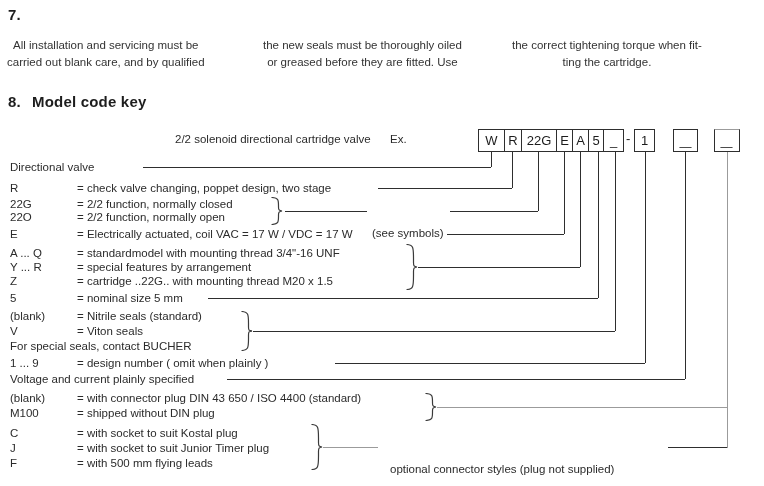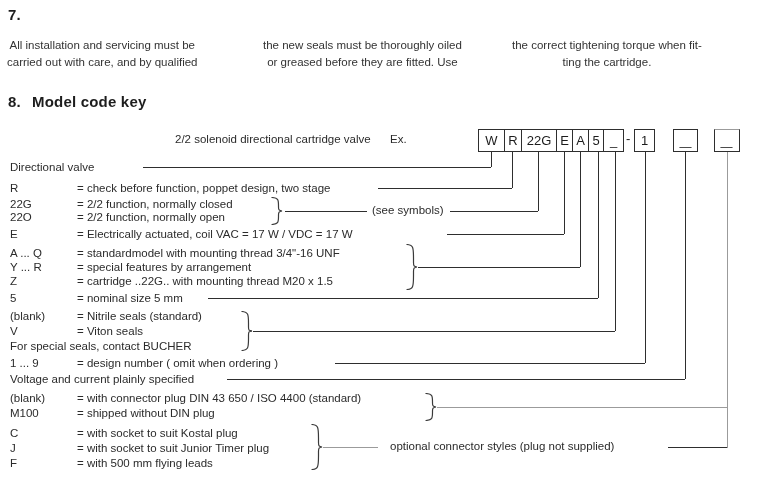--- a/index.html
+++ b/index.html
@@ -26,37 +26,37 @@
   
   .krow{position:absolute;left:0;height:14px;font-size:11.5px;color:#2b2b2b;white-space:nowrap;}
   .kcode{position:absolute;left:10px;}
   .ktext{position:absolute;left:77px;}
   .krow.full .ktext{left:10px;text-align:center;}
   
   .hl{position:absolute;height:1px;background:#2e2e2e;}
   .vl{position:absolute;width:1px;background:#2e2e2e;}
   .gray{background:#9b9b9b;}
   
-  .linenote{position:absolute;font-size:11.5px;color:#2b2b2b;white-space:nowrap;}
+  .linenote{position:absolute;font-size:11.5px;color:#2b2b2b;white-space:nowrap;margin-top:23px;}
   
   .brace{position:absolute;}
   .brace path{fill:none;stroke:#3a3a3a;stroke-width:1.2;stroke-linecap:round;}
 </style>
 </head>
 <body>
 
 <div id="page">
 
   <div class="sec" style="left:8px;top:6px;">
     <span class="num">7.</span>
   </div>
 
   <div class="pcol" style="left:7px;">
     <div>All installation and servicing  must be</div>
-    <div>carried out with care, and by qualified</div>
+    <div>carried out blank care, and by qualified</div>
   </div>
   <div class="pcol" style="left:512px;">
     <div>the correct tightening torque when fit-</div>
     <div>ting the cartridge.</div>
   </div>
   <div class="pcol" style="left:263px;">
     <div>the new seals must be thoroughly oiled</div>
     <div>or greased before they are fitted. Use</div>
   </div>
 
@@ -143,21 +143,21 @@
   <svg class="brace" style="left:311px;top:424px;" width="13" height="46">
     <path d="M1,0.5 C7,1 7.5,3 7.5,14 L7.5,18.5 C7.5,22 8,22.5 11,23 C8,23.5 7.5,24 7.5,27.5 L7.5,32 C7.5,43 7,45 1,45.5"></path>
   </svg>
 
   <div class="krow full" style="top:161px;">
     <span class="kcode"></span>
     <span class="ktext">Directional valve</span>
   </div>
   <div class="krow" style="top:182px;">
     <span class="kcode">R</span>
-    <span class="ktext">= check before function, poppet design, two stage</span>
+    <span class="ktext">= check valve changing, poppet design, two stage</span>
   </div>
   <div class="krow" style="top:198px;">
     <span class="kcode">22G</span>
     <span class="ktext">= 2/2 function, normally closed</span>
   </div>
   <div class="krow" style="top:211px;">
     <span class="kcode">22O</span>
     <span class="ktext">= 2/2 function, normally open</span>
   </div>
   <div class="krow" style="top:228px;">
@@ -187,21 +187,21 @@
   <div class="krow" style="top:325px;">
     <span class="kcode">V</span>
     <span class="ktext">= Viton seals</span>
   </div>
   <div class="krow full" style="top:340px;">
     <span class="kcode"></span>
     <span class="ktext">For special seals, contact BUCHER</span>
   </div>
   <div class="krow" style="top:357px;">
     <span class="kcode">1 ... 9</span>
-    <span class="ktext">= design number  ( omit when ordering )</span>
+    <span class="ktext">= design number  ( omit when plainly )</span>
   </div>
   <div class="krow full" style="top:373px;">
     <span class="kcode"></span>
     <span class="ktext">Voltage and current plainly specified</span>
   </div>
   <div class="krow" style="top:392px;">
     <span class="kcode">(blank)</span>
     <span class="ktext">= with connector plug DIN 43 650 / ISO 4400 (standard)</span>
   </div>
   <div class="krow" style="top:407px;">

